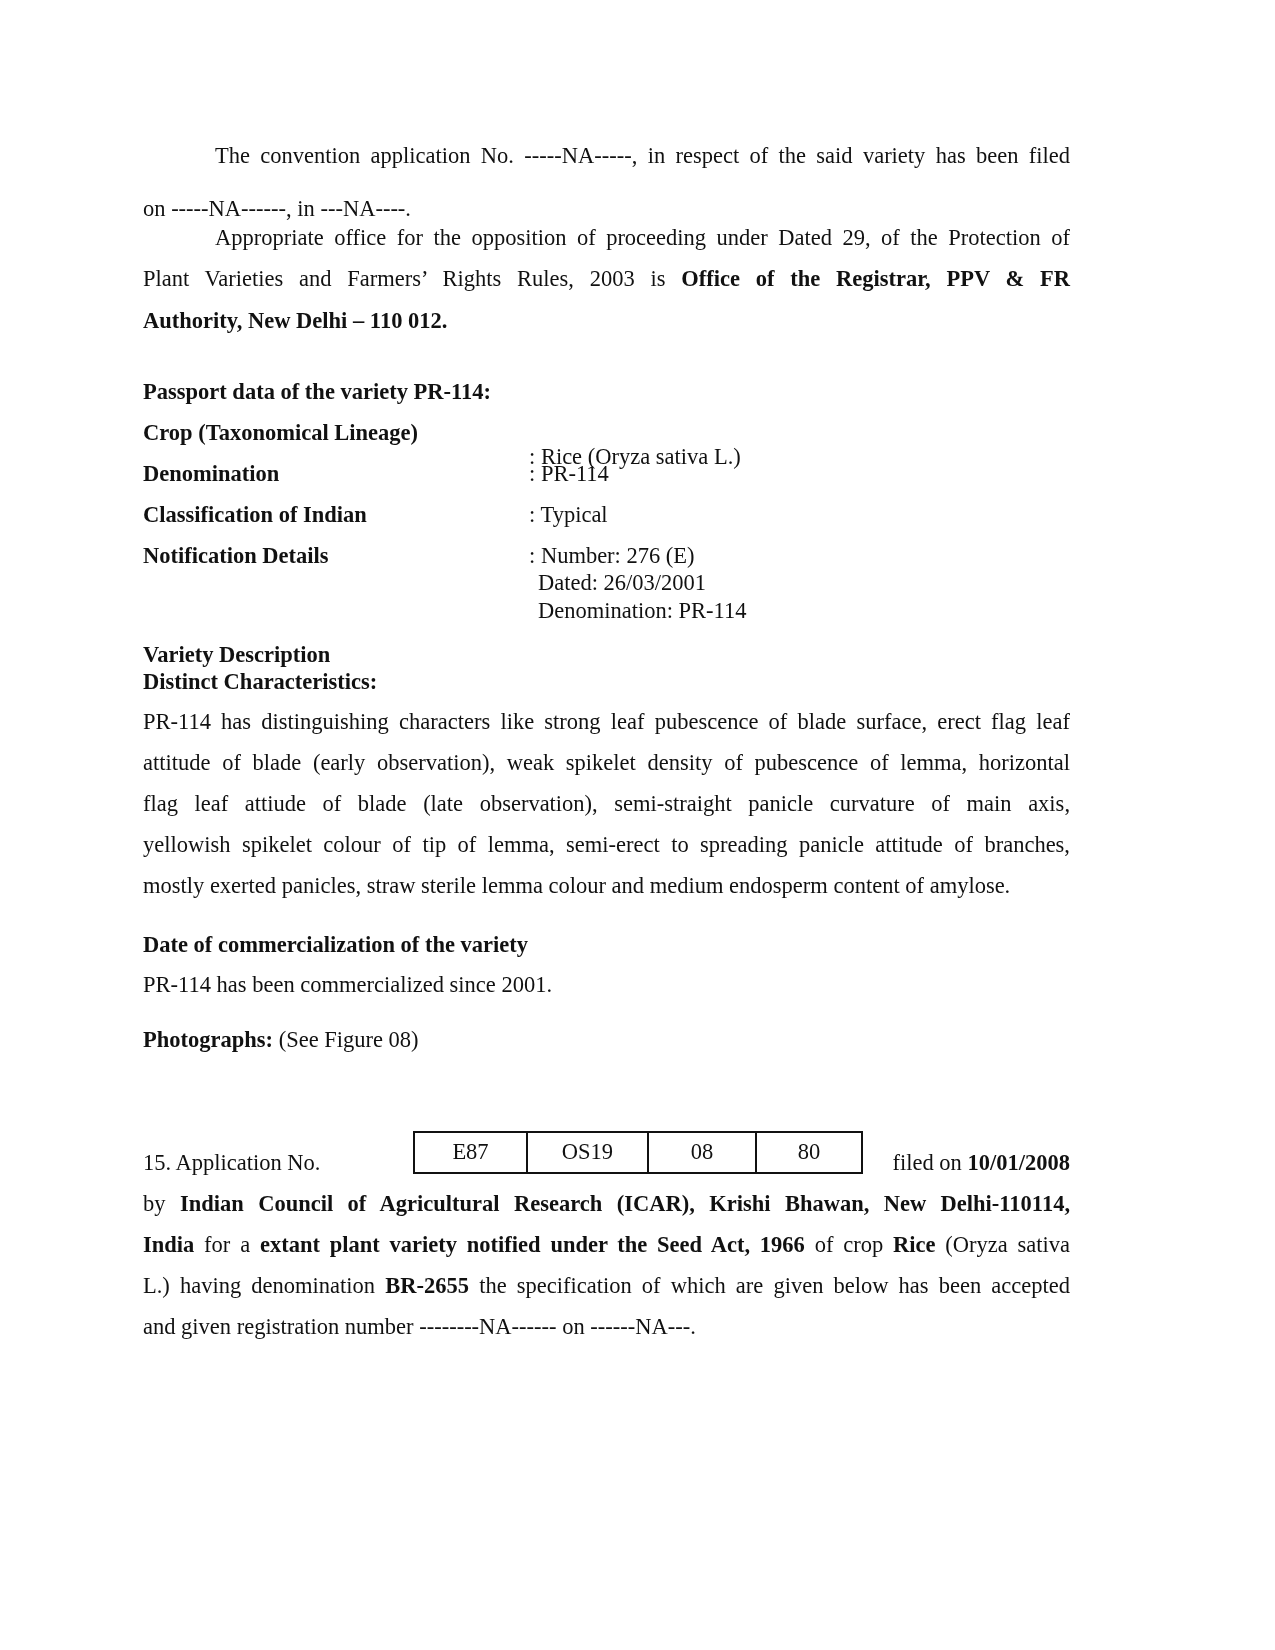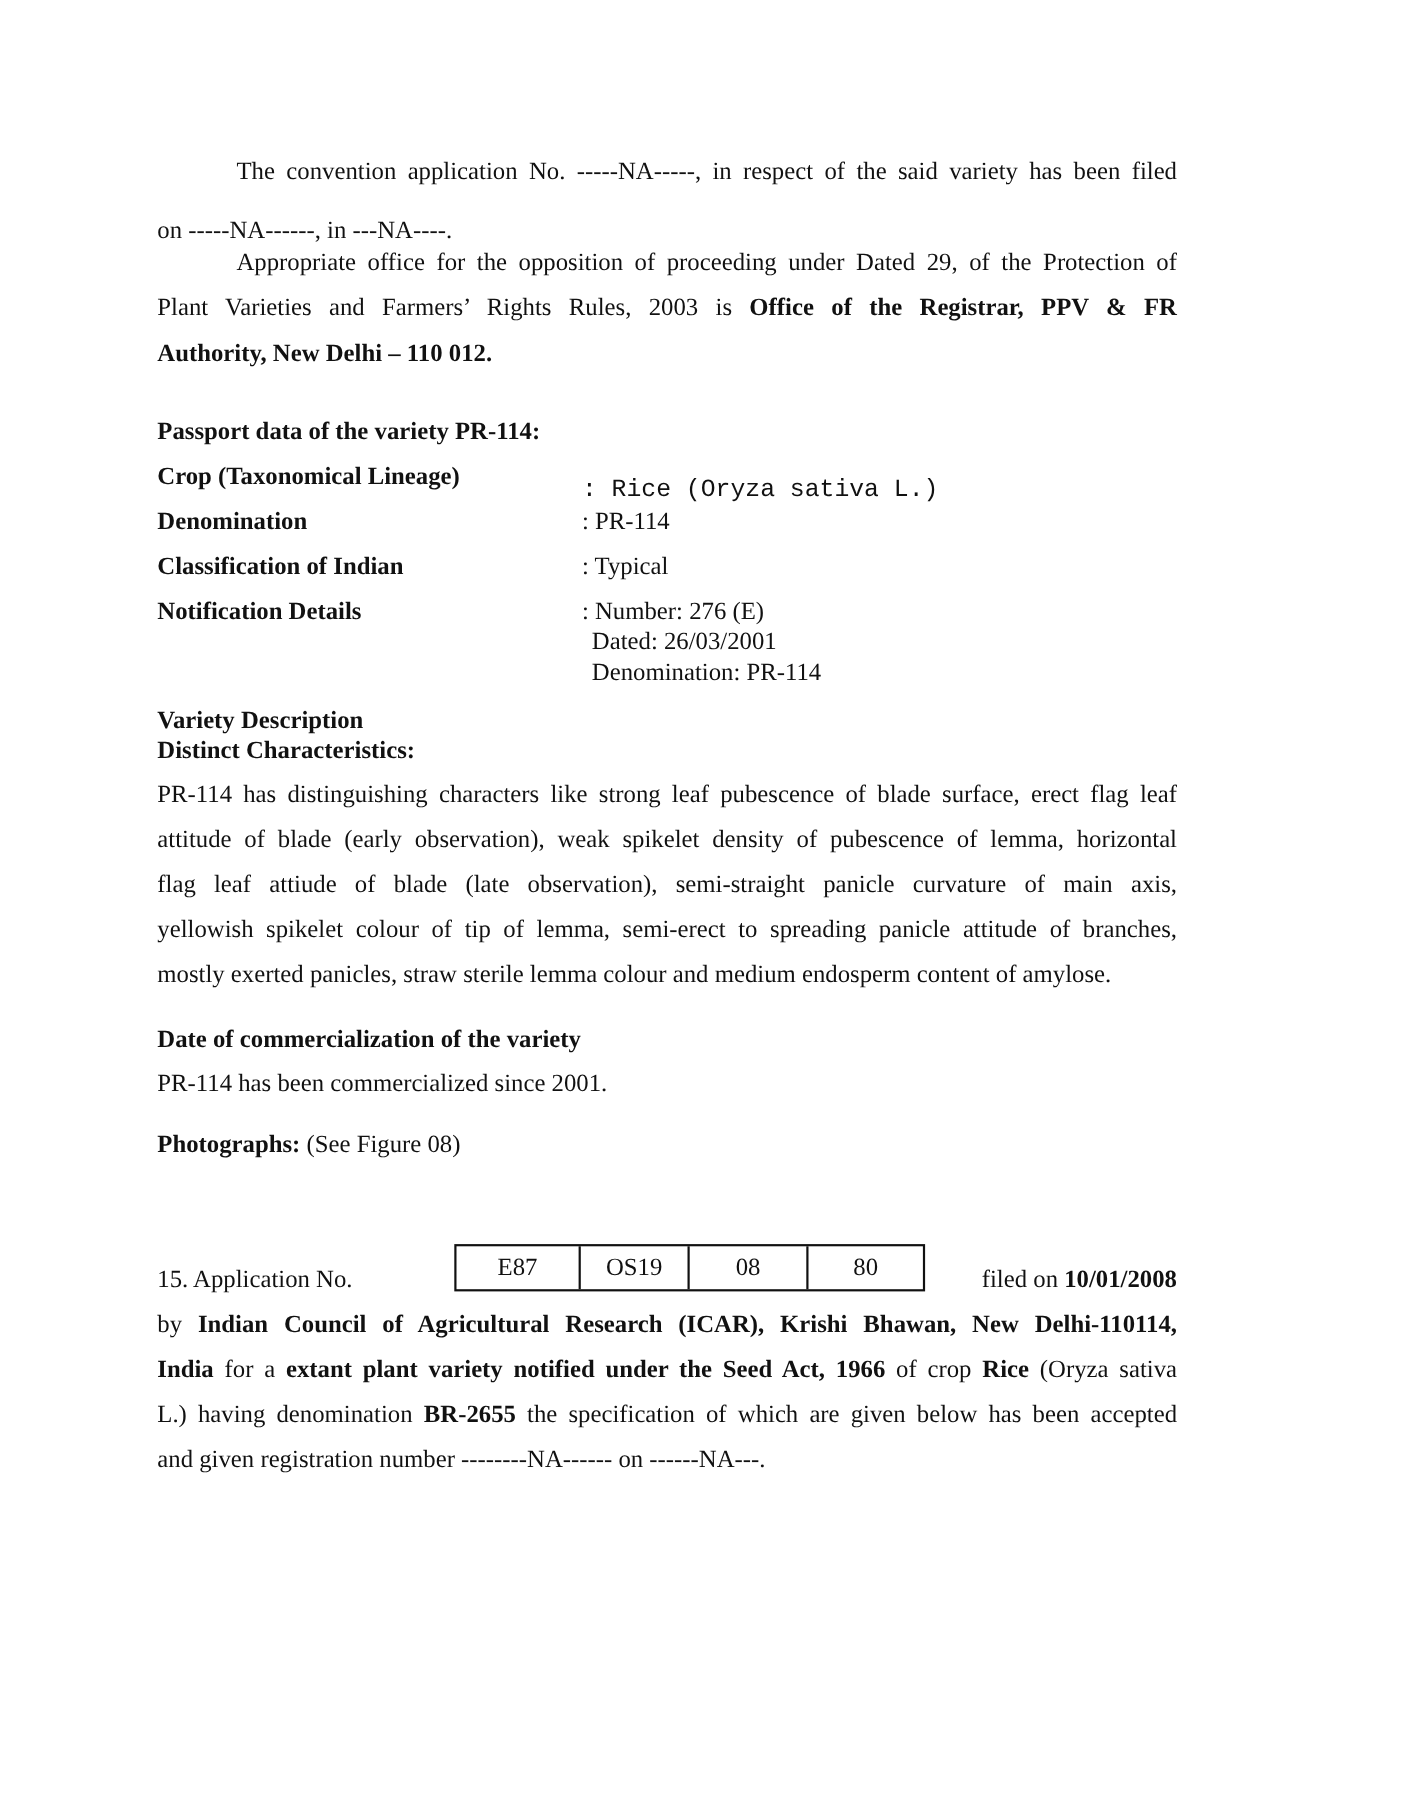--- a/index.html
+++ b/index.html
@@ -28,21 +28,21 @@
   <div class="just indent" style="top:225px;">Appropriate office for the opposition of proceeding under Dated 29, of the Protection of</div>
   <div class="just" style="top:266px;">
     <span>Plant Varieties and Farmers’ Rights Rules, 2003 is</span>
     <b>Office of the Registrar, PPV &amp; FR</b>
   </div>
   <div class="line b" style="top:308px;">Authority, New Delhi – 110 012.</div>
 
   <div class="line b" style="top:379px;">Passport data of the variety PR-114:</div>
 
   <div class="lbl" style="top:420px;">Crop (Taxonomical Lineage)</div>
-  <div class="val" style="top:432px;font-family:Liberation Mono, monospace;">: Rice (Oryza sativa L.)</div>
+  <div class="val" style="top:444px;">: Rice (Oryza sativa L.)</div>
 
   <div class="lbl" style="top:461px;">Denomination</div>
   <div class="val" style="top:461px;">: PR-114</div>
 
   <div class="lbl" style="top:502px;">Classification of Indian</div>
   <div class="val" style="top:502px;">: Typical</div>
 
   <div class="lbl" style="top:543px;">Notification Details</div>
   <div class="val" style="top:543px;">: Number: 276 (E)</div>
   <div class="val2" style="top:570px;">Dated: 26/03/2001</div>
@@ -62,21 +62,21 @@
 
   <div class="line" style="top:1027px;">
     <b>Photographs:</b>
     <span>(See Figure 08)</span>
   </div>
 
   <div class="line" style="top:1150px;">15. Application No.</div>
 
   <div class="appbox" style="left:229px;">
     <div class="cell" style="width:113px;">E87</div>
-    <div class="cell" style="width:99px;">OS19</div>
+    <div class="cell" style="width:121px;">OS19</div>
     <div class="cell" style="width:108px;">08</div>
     <div class="cell" style="width:104px;">80</div>
   </div>
 
   <div class="line" style="top:1150px; left:auto; right:0;">
     <span>filed on</span>
     <b>10/01/2008</b>
   </div>
 
   <div class="just" style="top:1191px;">

